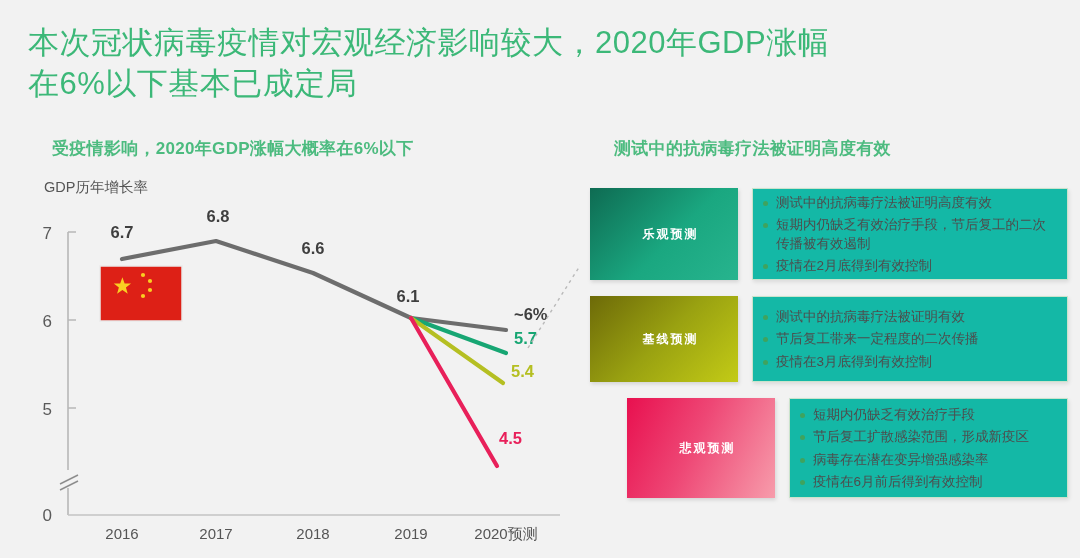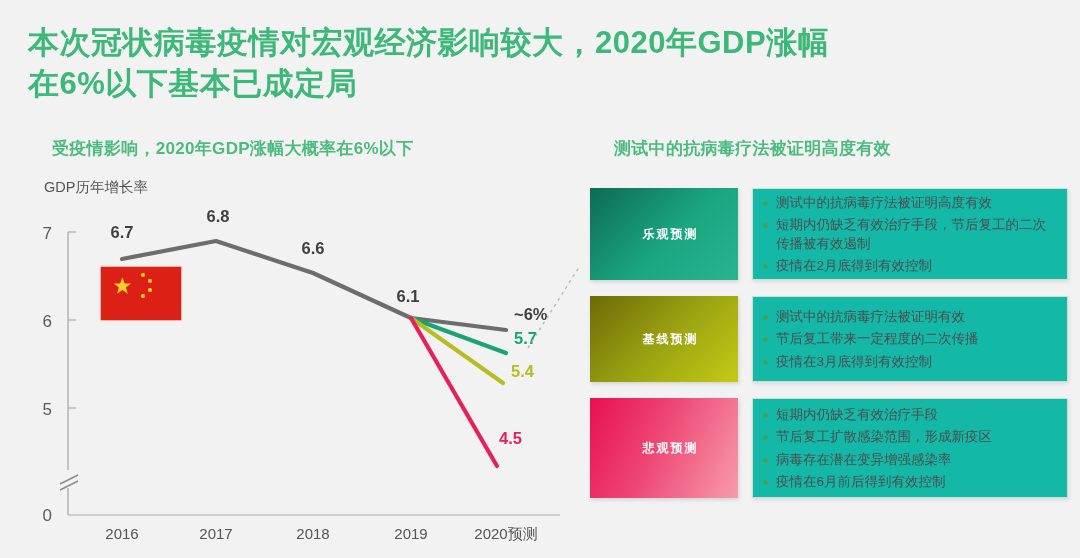--- a/index.html
+++ b/index.html
@@ -7,21 +7,21 @@
     width: 1080px; height: 558px;
     background: #f2f2f2;
     font-family: "Liberation Sans", "DejaVu Sans", sans-serif;
     overflow: hidden;
   }
   #root { position: relative; width: 1080px; height: 558px; }
 
   
   .title {
     position: absolute; left: 28px; top: 22px; width: 1030px;
-    color: #3cb878; font-size: 31px; font-weight: 700;
+    color: #3cb878; font-size: 31px; font-weight: 400;
     line-height: 1.33; letter-spacing: .5px;
   }
   .title .ln { display: block; }
 
   
   .sub {
     position: absolute; color: #4cbb7f; font-size: 17px; font-weight: 600;
     letter-spacing: .3px; white-space: nowrap;
   }
   .sub-left  { left: 52px;  top: 137px; }
@@ -67,21 +67,21 @@
 
   .card-tag {
     flex: 0 0 148px;
     display: flex; align-items: center; justify-content: center;
     color: #fff; font-size: 12px; font-weight: 700; letter-spacing: 2px;
     box-shadow: 1px 2px 4px rgba(0,0,0,.13);
     padding-left: 13px;
   }
   .tag-opt  { background: linear-gradient(135deg,#0e6b52 0%, #1aa780 55%, #27b48e 100%); }
   .tag-base { background: linear-gradient(135deg,#6d6a08 0%, #9aa211 50%, #c3cb16 100%); }
-  .tag-pess { background: linear-gradient(115deg,#e8104f 0%, #ee4775 45%, #f79cab 100%); }
+  .tag-pess { background: linear-gradient(115deg,#e8104f 0%, #ee4775 45%, #f79cab 100%); margin-left: 37px; }
 
   .card-body {
     flex: 1 1 auto; margin-left: 14px;
     background: #14b8a6; border: 1px solid #cae3cc;
     box-shadow: 1px 2px 4px rgba(0,0,0,.10);
     padding: 9px 12px 9px 10px;
     display: flex; flex-direction: column; justify-content: center;
   }
   .bullet { display: flex; align-items: flex-start; gap: 8px; margin: 1.5px 0; }
   .bullet-dot {

